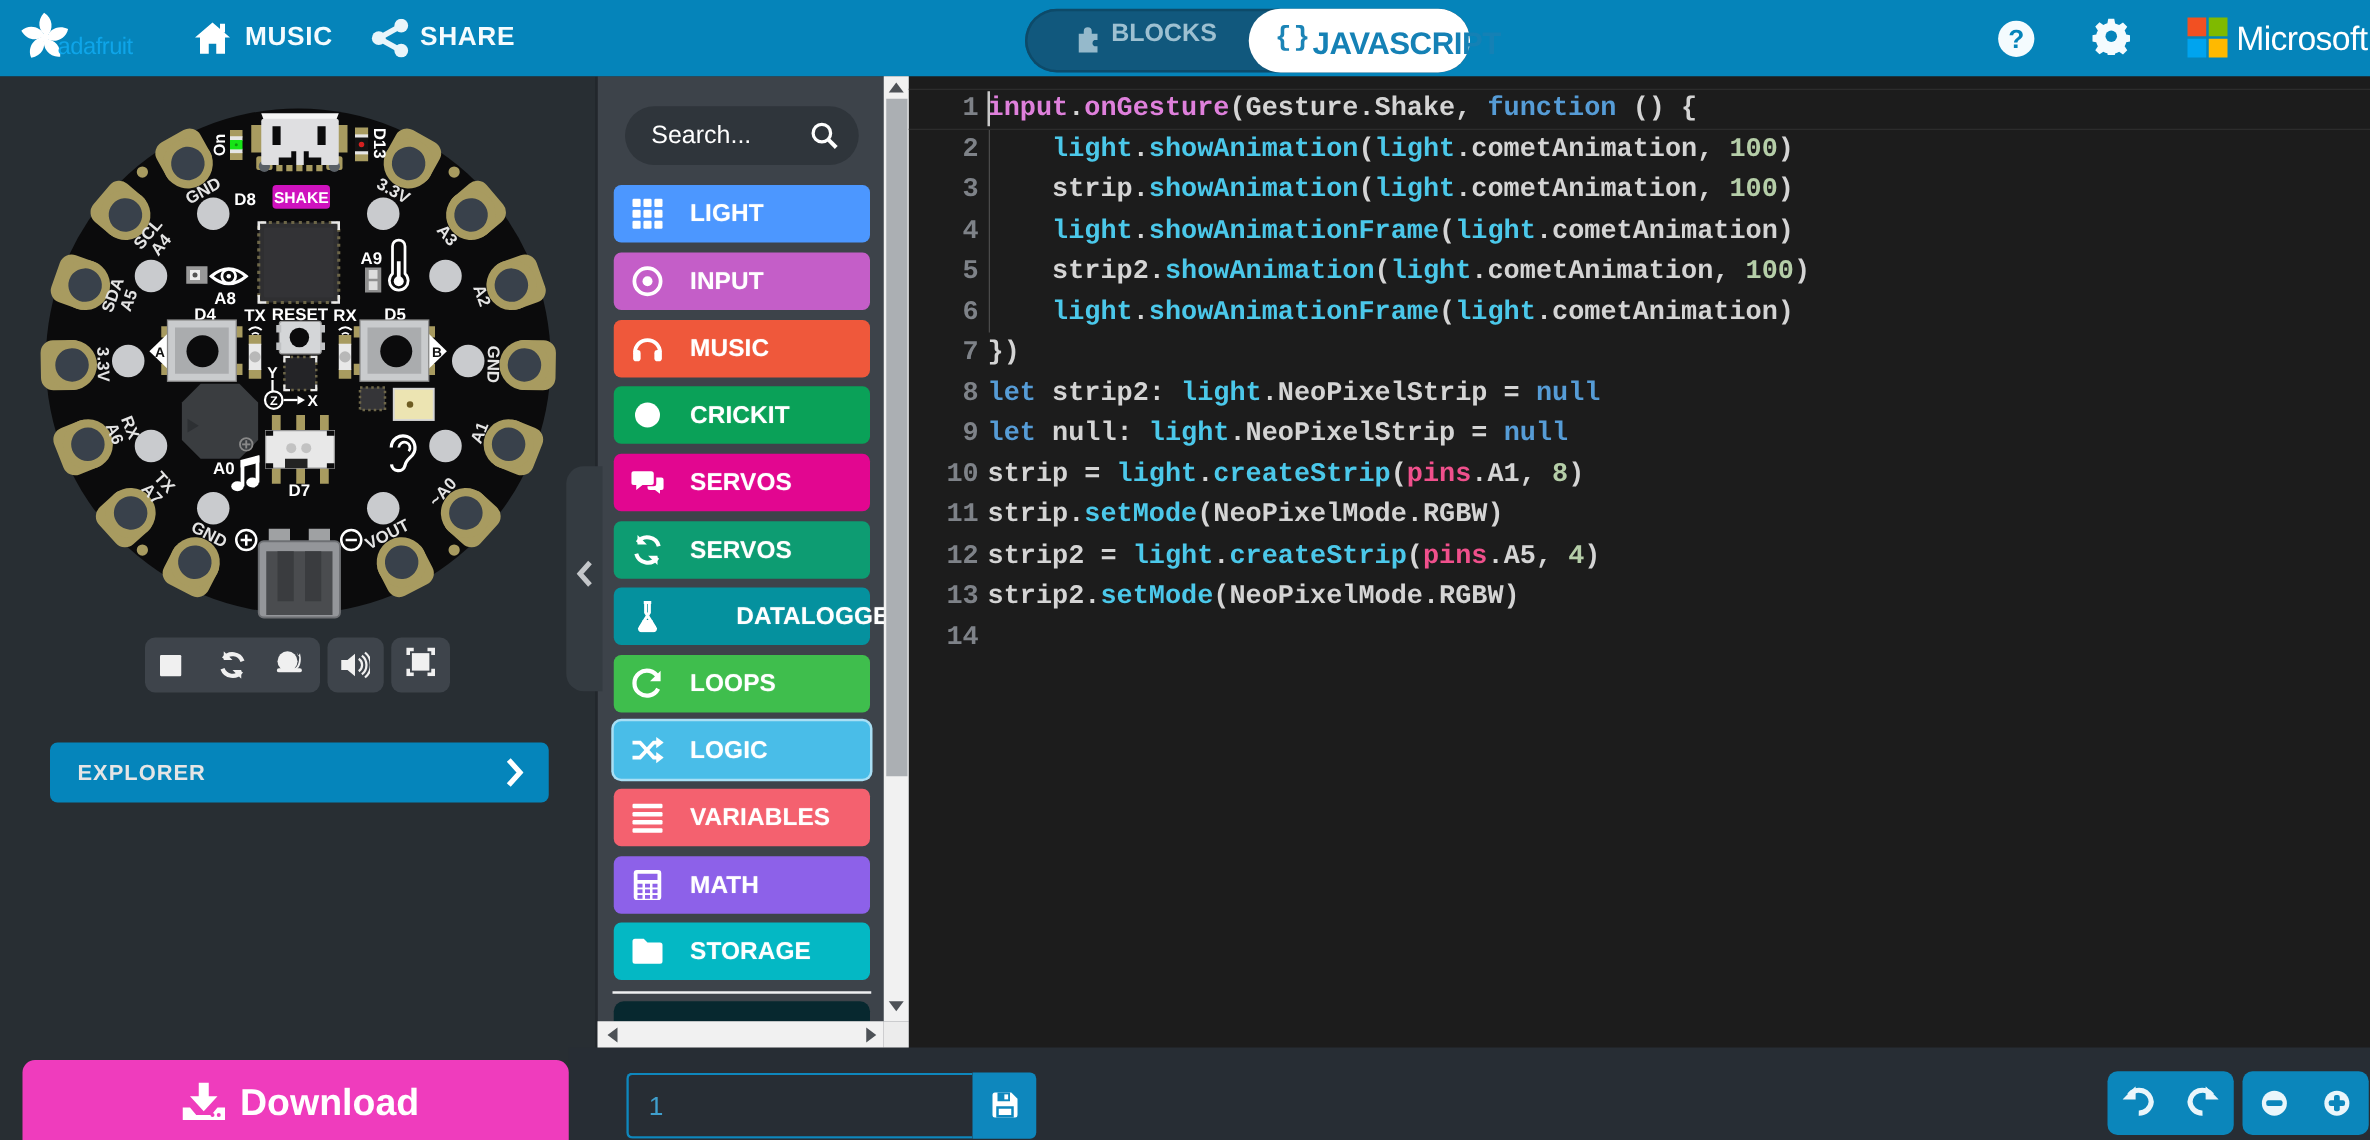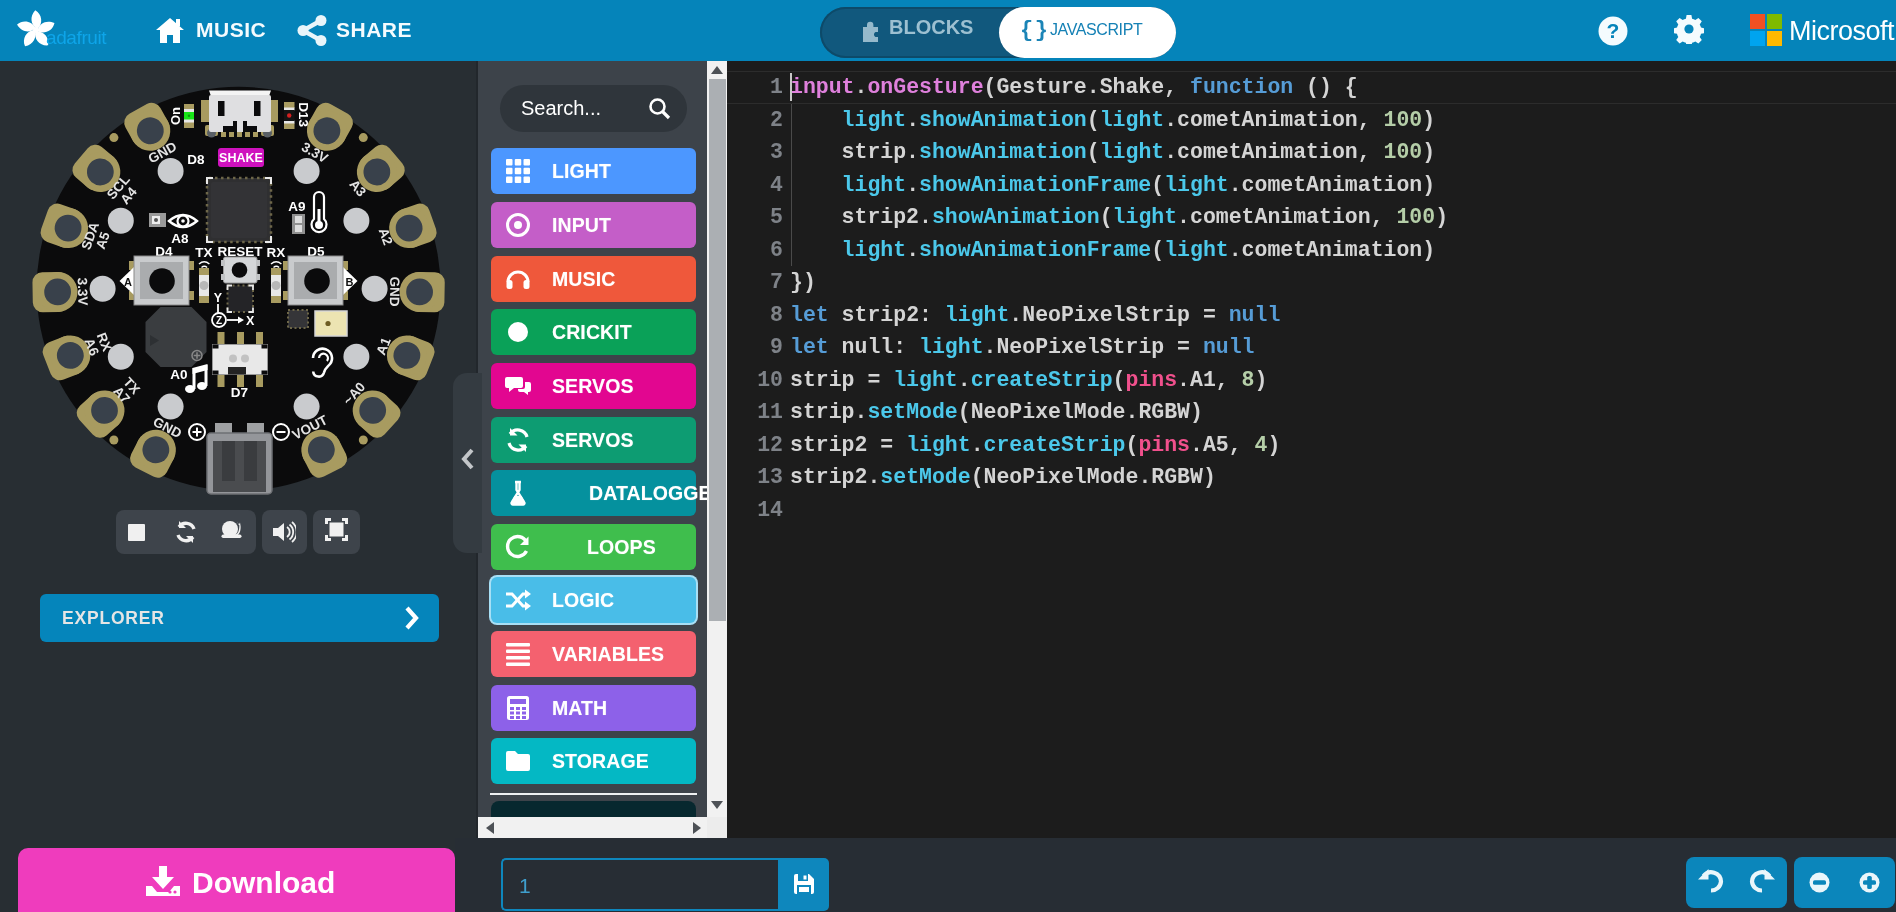--- a/index.html
+++ b/index.html
@@ -68,21 +68,21 @@
 </svg>
 <div class="abs hbtn" style="left:336px;top:18px;">SHARE</div>
 
 <div class="abs" style="left:820px;top:7px;width:356px;height:51px;border-radius:26px;background:#11587d;box-shadow:inset 0 0 0 2px #0d4a69;"></div>
 <div class="abs" style="left:999px;top:7px;width:177px;height:51px;border-radius:26px;background:#fff;"></div>
 <svg class="abs" style="left:861px;top:19px" width="19" height="24" viewBox="0 0 19 24">
   <path d="M2 8 L6 8 L6 6 A3.2 3.2 0 0 1 12.4 6 L12.4 8 L17 8 L17 13 L14.5 13 A2.8 2.8 0 0 0 14.5 18 L17 18 L17 23 L2 23 Z" fill="#95b9cb"></path>
 </svg>
 <div class="abs" style="left:889px;top:16px;color:#9dc0d1;font-size:20px;font-weight:700;letter-spacing:0px;">BLOCKS</div>
 <div class="abs" style="left:1020px;top:18px;color:#1b84b6;font-size:22px;font-weight:700;font-family:'Liberation Mono',monospace;letter-spacing:1.5px;">{}</div>
-<div class="abs" style="left:1050px;top:21px;color:#1581b5;font-size:16px;font-weight:400;letter-spacing:-.4px;">JAVASCRIPT</div>
+<div class="abs" style="left:1050px;top:21px;color:#1581b5;font-size:25px;font-weight:700;letter-spacing:-.4px;">JAVASCRIPT</div>
 
 <svg class="abs" style="left:1598px;top:16px" width="30" height="30" viewBox="0 0 30 30">
   <circle cx="15" cy="15" r="14.5" fill="#f4fbfe"></circle>
   <text x="15" y="22" text-anchor="middle" font-size="21" font-weight="bold" fill="#0584ba" font-family="Liberation Sans,sans-serif">?</text>
 </svg>
 
 <svg class="abs" style="left:1674px;top:14px" width="30" height="30" viewBox="0 0 30 30">
   <path fill="#f4fbfe" d="M12.6 1 h4.8 l.7 3.7 a10.6 10.6 0 0 1 3.2 1.3 l3.1-2.1 3.4 3.4 -2.1 3.1 a10.6 10.6 0 0 1 1.3 3.2 l3.7.7 v4.8 l-3.7.7 a10.6 10.6 0 0 1 -1.3 3.2 l2.1 3.1 -3.4 3.4 -3.1-2.1 a10.6 10.6 0 0 1 -3.2 1.3 l-.7 3.7 h-4.8 l-.7-3.7 a10.6 10.6 0 0 1 -3.2-1.3 l-3.1 2.1 -3.4-3.4 2.1-3.1 a10.6 10.6 0 0 1 -1.3-3.2 l-3.7-.7 v-4.8 l3.7-.7 a10.6 10.6 0 0 1 1.3-3.2 l-2.1-3.1 3.4-3.4 3.1 2.1 a10.6 10.6 0 0 1 3.2-1.3 z"></path>
   <circle cx="15" cy="15" r="4.6" fill="#0584ba"></circle>
 </svg>
@@ -510,21 +510,21 @@
     </svg>
     <span class="tx">SERVOS</span>
   </div>
 <div class="cat" style="top:470px;background:#05919e;gap:37px;">
     <svg class="ic" viewBox="0 0 26 26">
       <path d="M10 2 h6 M11.5 2 v8 L19 22 a1.5 1.5 0 0 1 -1.5 2.5 h-9 A1.5 1.5 0 0 1 7 22 L14.5 10 V2" fill="none" stroke="#fff" stroke-width="2.4"></path>
       <path d="M9.2 16 h7.6 L19 22.5 a1 1 0 0 1 -1 1.5 h-10 a1 1 0 0 1 -1 -1.5 z" fill="#fff"></path>
     </svg>
     <span class="tx">DATALOGGER</span>
   </div>
-<div class="cat" style="top:524px;background:#3fbe4d;gap:35px;">
+<div class="cat" style="top:524px;background:#3fbe4d;">
     <svg class="ic" viewBox="0 0 26 26">
       <path d="M21.5 17 A10 10 0 1 1 21.5 8" fill="none" stroke="#fff" stroke-width="3.4"></path>
       <path d="M23.5 2.5 L23.5 11 L15 11 Z" fill="#fff"></path>
     </svg>
     <span class="tx">LOOPS</span>
   </div>
 <div class="cat" style="top:577px;background:#49bde8;box-shadow:0 0 0 2px #a8dff5;">
     <svg class="ic" viewBox="0 0 26 26">
       <g stroke="#fff" stroke-width="3" fill="none">
         <path d="M1 7 h6 l11 12 h4"></path>

